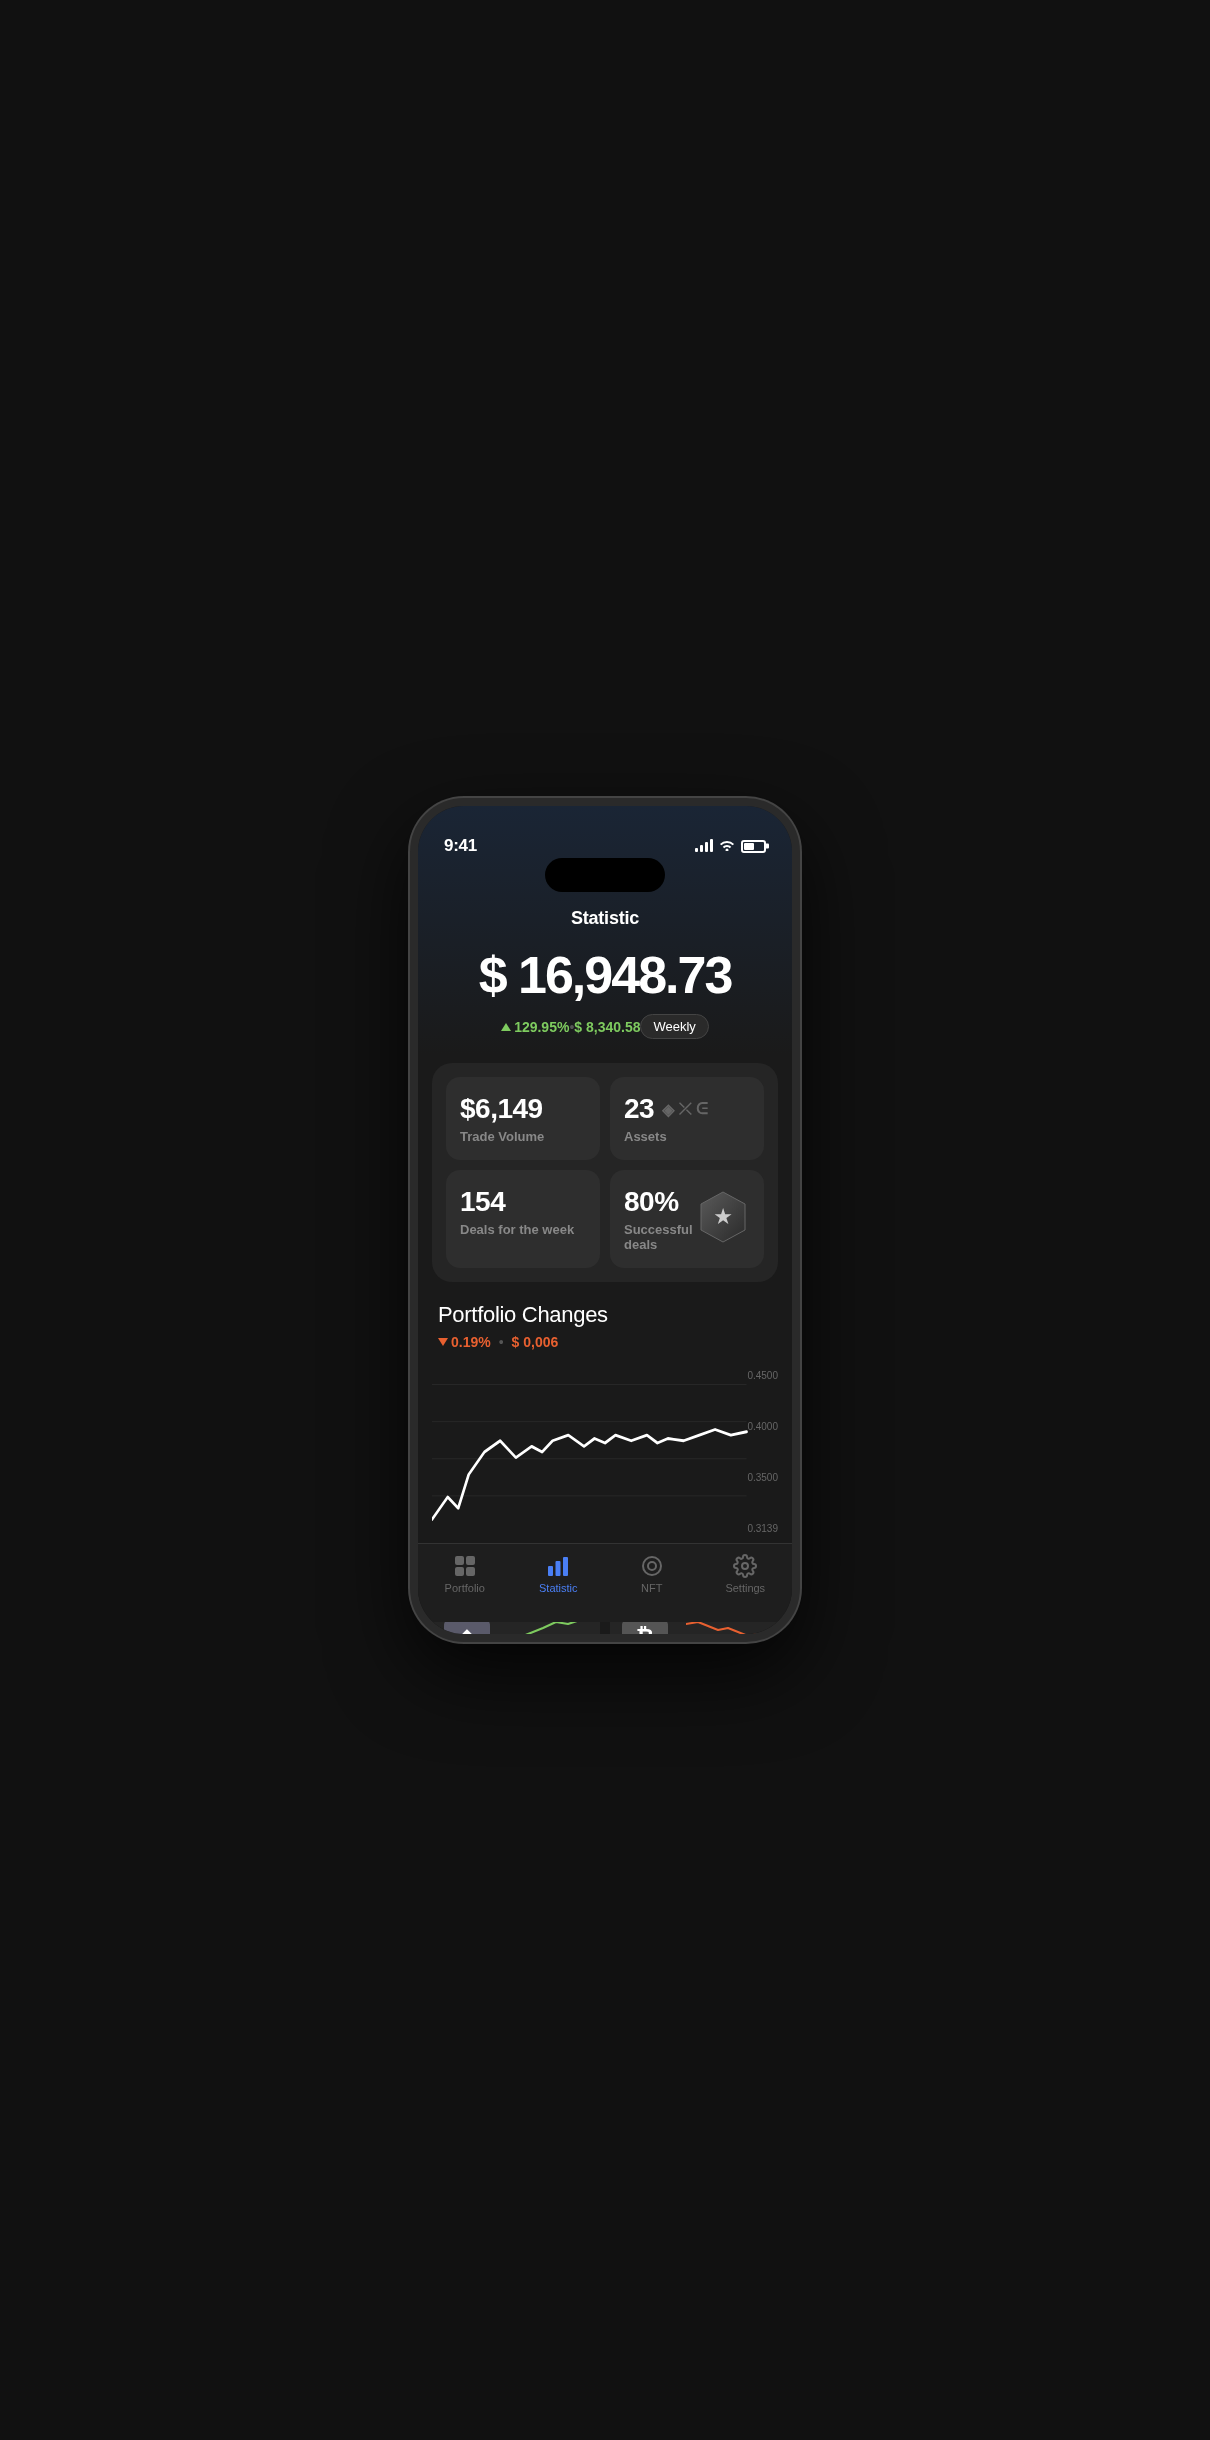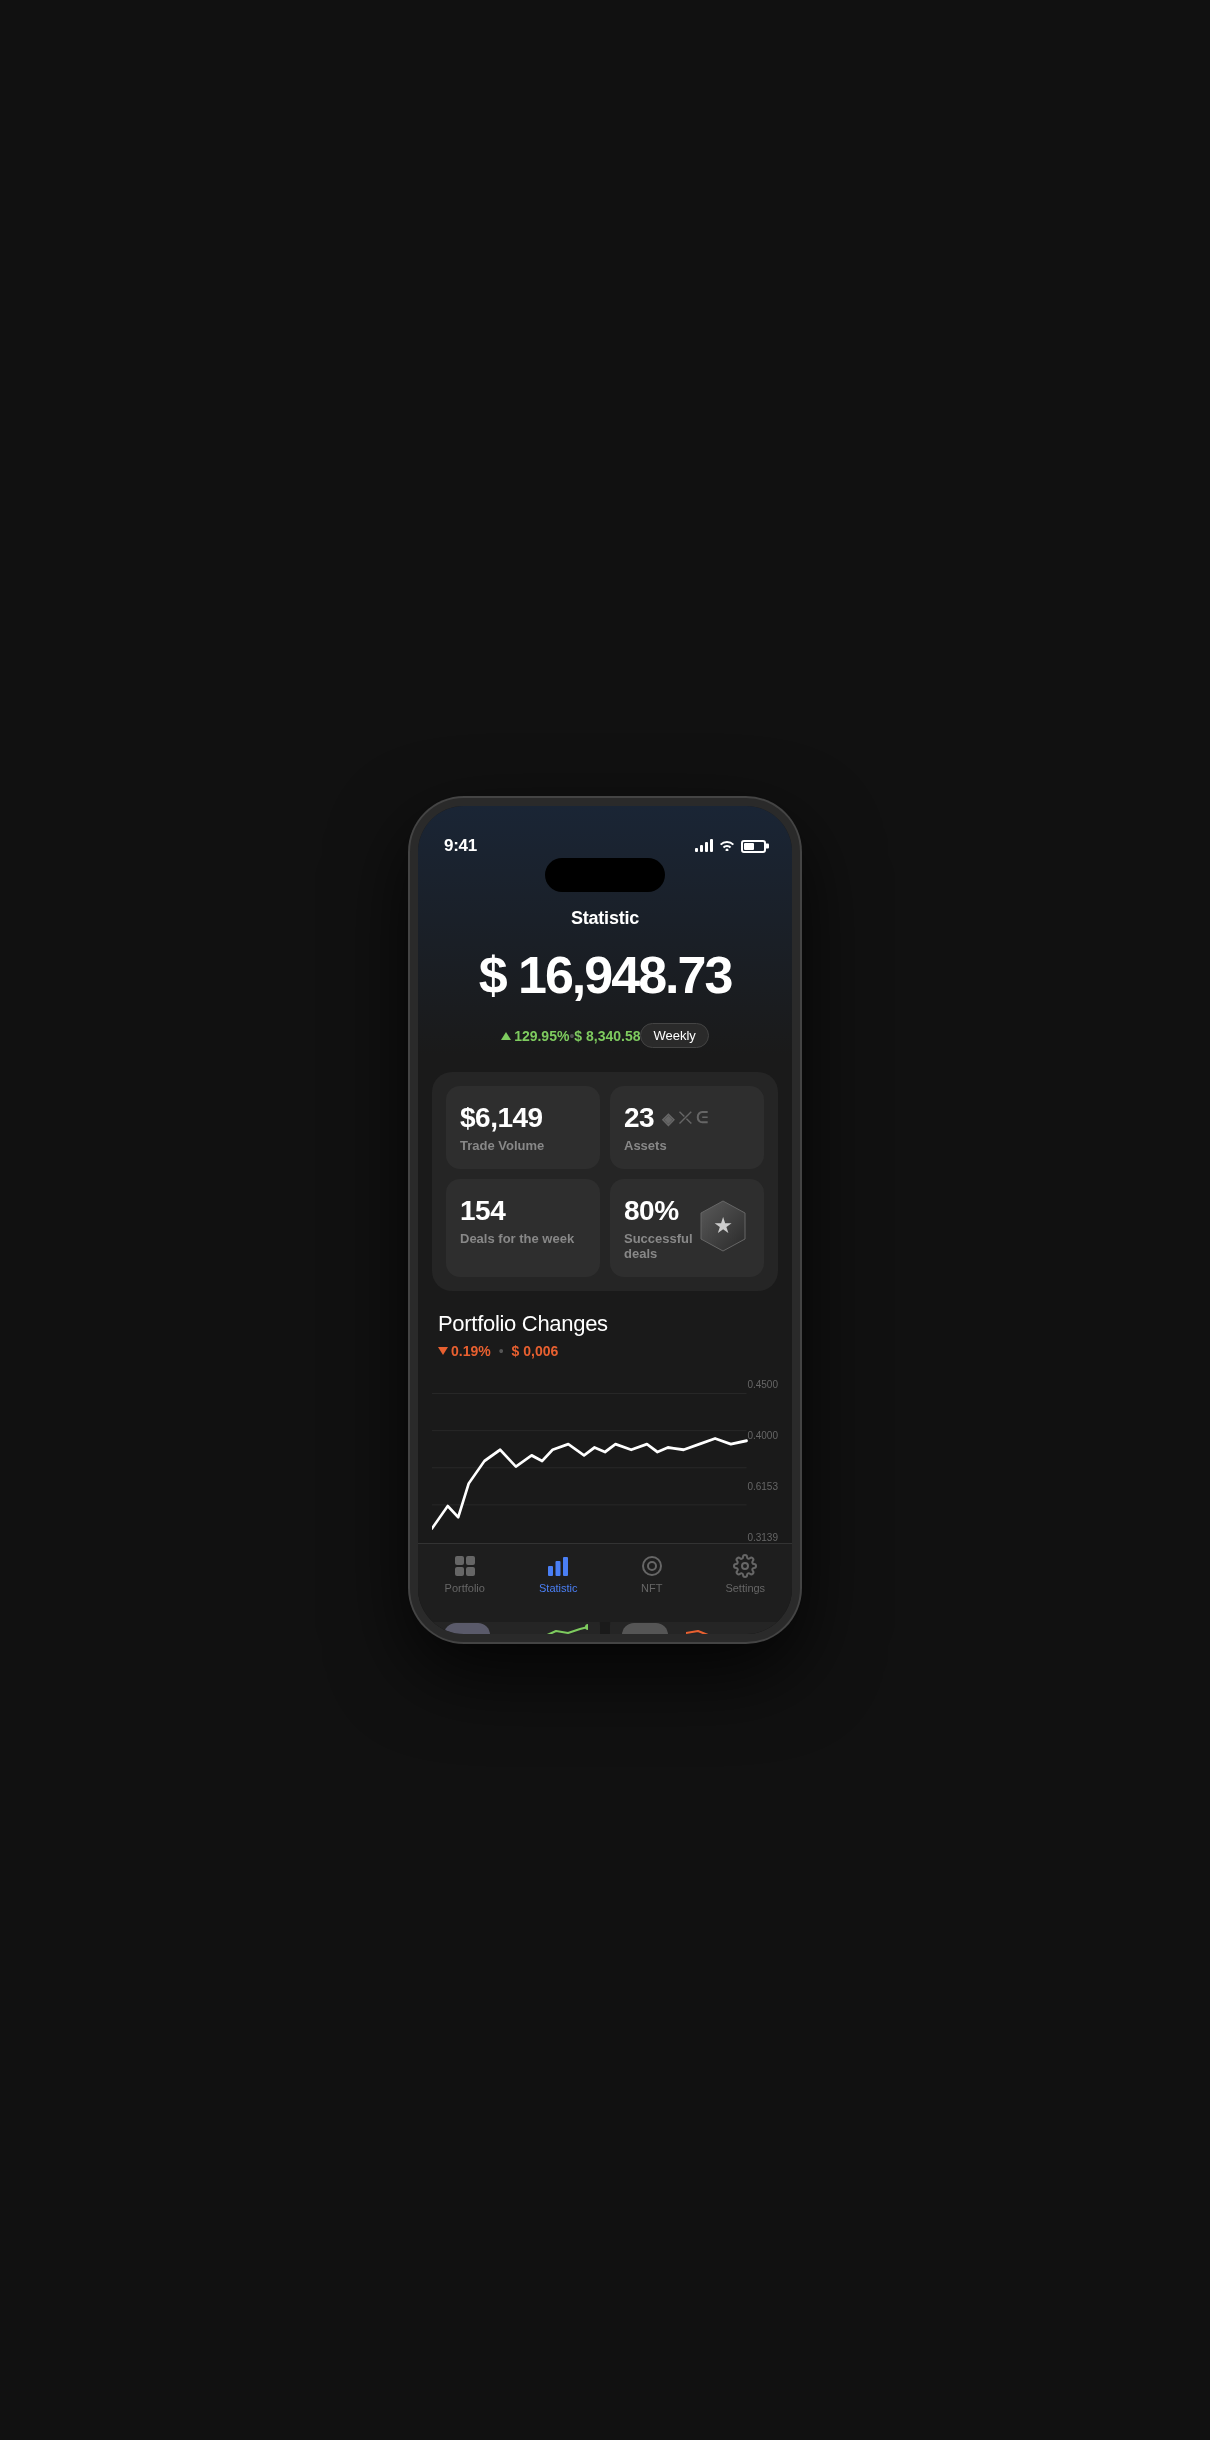--- a/index.html
+++ b/index.html
@@ -129,21 +129,21 @@
       font-size: 52px;
       font-weight: 700;
       color: #fff;
       letter-spacing: -2px;
       line-height: 1.1;
     }
     .balance-meta {
       display: flex;
       align-items: center;
       justify-content: center;
-      margin-top: 19px;
+      margin-top: 10px;
     }
     .pct-up {
       color: #7ecb5f;
       font-size: 14px;
       font-weight: 600;
       display: flex;
       align-items: center;
       gap: 3px;
     }
     .triangle-up {
@@ -456,21 +456,21 @@
             <line x1="0" y1="20" x2="300" y2="20" stroke="#333" stroke-width="0.5"></line>
             <line x1="0" y1="53" x2="300" y2="53" stroke="#333" stroke-width="0.5"></line>
             <line x1="0" y1="86" x2="300" y2="86" stroke="#333" stroke-width="0.5"></line>
             <line x1="0" y1="119" x2="300" y2="119" stroke="#333" stroke-width="0.5"></line>
 
             <polyline points="0,140 15,120 25,130 35,100 50,80 65,70 80,85 95,75 105,80 115,70 130,65 145,75 155,68 165,72 175,65 190,70 205,65 215,72 225,68 240,70 255,65 270,60 285,65 300,62" fill="none" stroke="#ffffff" stroke-width="2.5" stroke-linejoin="round" stroke-linecap="round"></polyline>
           </svg>
           <div class="chart-labels">
             <span class="chart-label">0.4500</span>
             <span class="chart-label">0.4000</span>
-            <span class="chart-label">0.6153</span>
+            <span class="chart-label">0.3500</span>
             <span class="chart-label">0.3139</span>
           </div>
         </div>
       </div>
 
       <div class="weekly-section">
         <div class="section-title" style="padding: 0 0 0 0;">Weekly Up and Down</div>
         <div class="weekly-cards">
 
           <div class="weekly-card">

